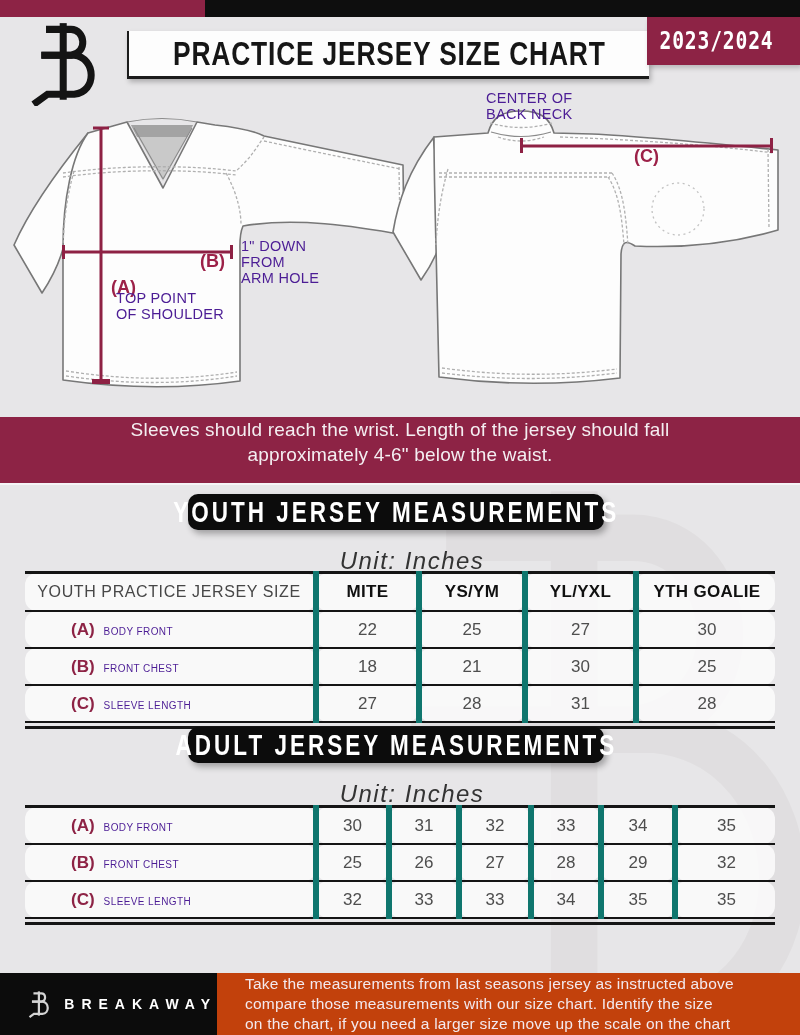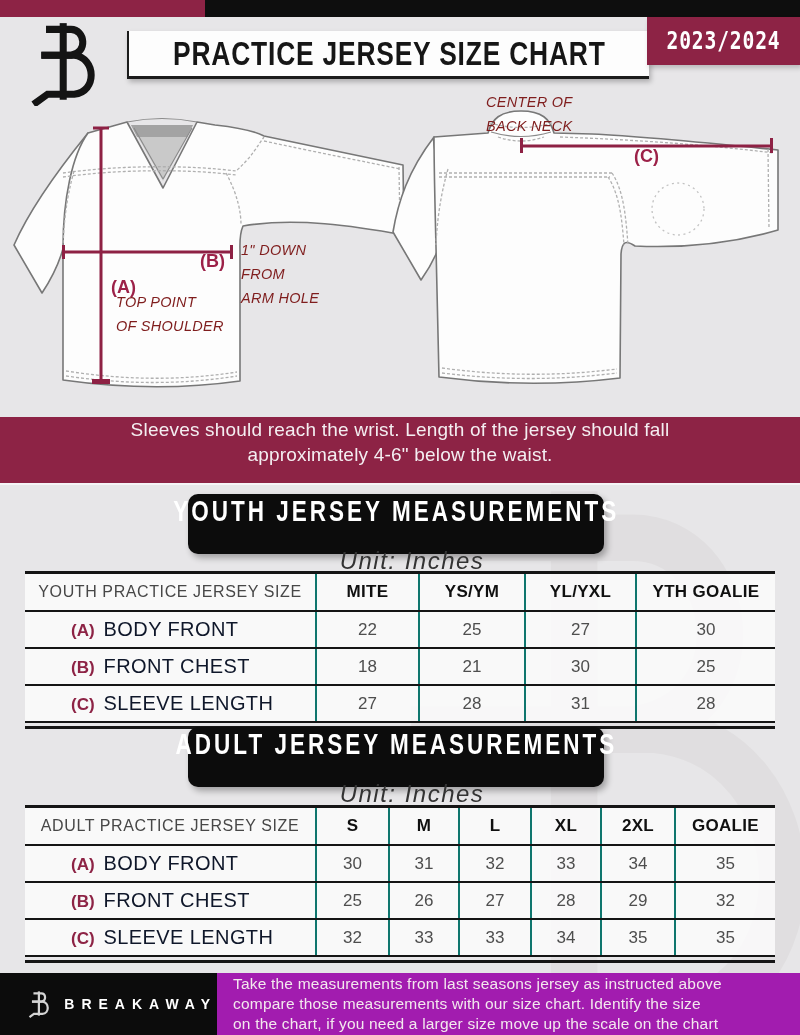--- a/index.html
+++ b/index.html
@@ -9,60 +9,60 @@
 
   
   .strip-maroon{position:absolute;left:0;top:0;width:205px;height:17px;background:#8d2345;}
   .strip-black{position:absolute;left:205px;top:0;width:595px;height:17px;background:#0e0e0e;}
   .title-bar{position:absolute;left:127px;top:17px;width:520px;height:45px;background:#fdfdfd;
              border-left:2px solid #1c1c1c;border-bottom:3px solid #1c1c1c;
              box-shadow:2px 3px 5px rgba(0,0,0,.25);display:flex;align-items:center;justify-content:center;margin-top:14px;}
   .title-bar .t{font-size:33px;font-weight:bold;color:#161616;letter-spacing:1px;
                 transform:scaleX(.8);white-space:nowrap;}
   .year-box{position:absolute;left:647px;top:17px;width:153px;height:48px;background:#8d2345;
-            display:flex;align-items:center;justify-content:center;box-shadow:2px 3px 5px rgba(0,0,0,.2);}
+            display:flex;align-items:center;justify-content:flex-start;box-shadow:2px 3px 5px rgba(0,0,0,.2);}
   .year-box .t{font-family:"DejaVu Sans Mono",monospace;font-size:24px;font-weight:bold;color:#ffffff;
                letter-spacing:1px;transform:scaleX(.82);white-space:nowrap;}
   .logo-top{position:absolute;left:26px;top:20px;}
 
   
   .mlabel{position:absolute;color:#9c2148;font-weight:bold;font-size:18px;}
-  .mnote{position:absolute;color:#7f1d1d;font-style:italic;font-size:14.5px;line-height:24px;letter-spacing:.3px;}
+  .mnote{position:absolute;color:#4c1d95;font-size:14.5px;line-height:16px;letter-spacing:.3px;}
 
   
   .banner{position:absolute;left:0;top:417px;width:800px;height:66px;background:#8d2345;
           border-bottom:2px solid #f5f4f6;display:flex;align-items:flex-start;justify-content:center;}
   .banner .t{color:#f4eef1;font-size:19px;line-height:25px;text-align:center;letter-spacing:.2px;}
 
   
-  .section-bar{position:absolute;left:188px;width:416px;height:60px;background:#0c0c0c;border-radius:10px;
-               box-shadow:3px 4px 6px rgba(0,0,0,.3);display:flex;align-items:flex-start;justify-content:center;}
+  .section-bar{position:absolute;left:188px;width:416px;height:36px;background:#0c0c0c;border-radius:10px;
+               box-shadow:3px 4px 6px rgba(0,0,0,.3);display:flex;align-items:center;justify-content:center;}
   .section-bar .t{color:#fff;font-weight:bold;font-size:30px;letter-spacing:4px;transform:scaleX(.75);white-space:nowrap;}
   .unit{position:absolute;left:12px;width:800px;text-align:center;font-style:italic;font-size:24px;
         color:#333;letter-spacing:1.5px;}
 
   
   .tblwrap{position:absolute;left:25px;width:750px;border-bottom:3px solid #151515;padding-bottom:3px;}
   table.tbl{width:750px;border-collapse:collapse;table-layout:fixed;border-top:3px solid #151515;}
   .tbl td{background:rgba(253,253,253,.82);border-bottom:2px solid #151515;height:33px;
-          text-align:center;vertical-align:middle;}
+          text-align:center;vertical-align:middle;border-radius:12px;}
   .tbl tr.hdr td{height:34px;}
-  .tbl td + td{border-left:2px solid #0f766e;}
+  .tbl td + td{border-left:6px solid #0f766e;}
   .tbl .c1h{font-size:16px;color:#474747;letter-spacing:.6px;}
   .tbl .ch{font-weight:bold;font-size:17px;color:#101010;letter-spacing:.3px;}
   .tbl .lbl{text-align:left;padding-left:46px;}
   .tbl .key{color:#8d2345;font-weight:bold;font-size:17px;margin-right:9px;}
-  .tbl .ltx{font-size:20px;color:#0f172a;letter-spacing:.4px;}
+  .tbl .ltx{font-size:10px;color:#4c1d95;letter-spacing:.4px;}
   .tbl .val{font-size:17px;color:#4e4e4e;}
 
   
   .footer{position:absolute;left:0;top:973px;width:800px;height:62px;display:flex;}
   .footer-black{width:217px;background:#0c0c0c;display:flex;align-items:center;padding-left:28px;box-sizing:border-box;}
   .footer-brand{color:#fff;font-weight:bold;font-size:14px;letter-spacing:7px;margin-left:14px;}
-  .footer-maroon{flex:1;background:#a21caf;display:flex;align-items:center;padding-left:16px;box-sizing:border-box;}
+  .footer-maroon{flex:1;background:#c2410c;display:flex;align-items:center;padding-left:28px;box-sizing:border-box;}
   .footer-maroon .t{color:#f3e9ee;font-size:15.5px;line-height:20px;letter-spacing:.2px;}
 
   .wm{position:absolute;right:-80px;top:468px;opacity:.55;}
   svg .outline{fill:#fdfdfd;stroke:#777;stroke-width:1.6;stroke-linejoin:round;}
   svg .seam{fill:none;stroke:#b0b0b0;stroke-width:1.3;stroke-dasharray:3 2;}
   svg .thin{fill:none;stroke:#8a8a8a;stroke-width:1.1;}
 </style>
 </head>
 <body>
 
@@ -218,29 +218,20 @@
       <colgroup>
           <col style="width:291px">
           <col style="width:73px">
           <col style="width:70px">
           <col style="width:72px">
           <col style="width:70px">
           <col style="width:74px">
           <col style="width:100px">
         </colgroup>
       <tbody>
-          <tr class="hdr">
-        <td class="c1h">ADULT PRACTICE JERSEY SIZE</td>
-        <td class="ch">S</td>
-        <td class="ch">M</td>
-        <td class="ch">L</td>
-        <td class="ch">XL</td>
-        <td class="ch">2XL</td>
-        <td class="ch">GOALIE</td>
-      </tr>
       <tr>
         <td class="lbl"><span class="key">(A)</span><span class="ltx">BODY FRONT</span></td>
         <td class="val">30</td>
         <td class="val">31</td>
         <td class="val">32</td>
         <td class="val">33</td>
         <td class="val">34</td>
         <td class="val">35</td>
       </tr>
       <tr>

